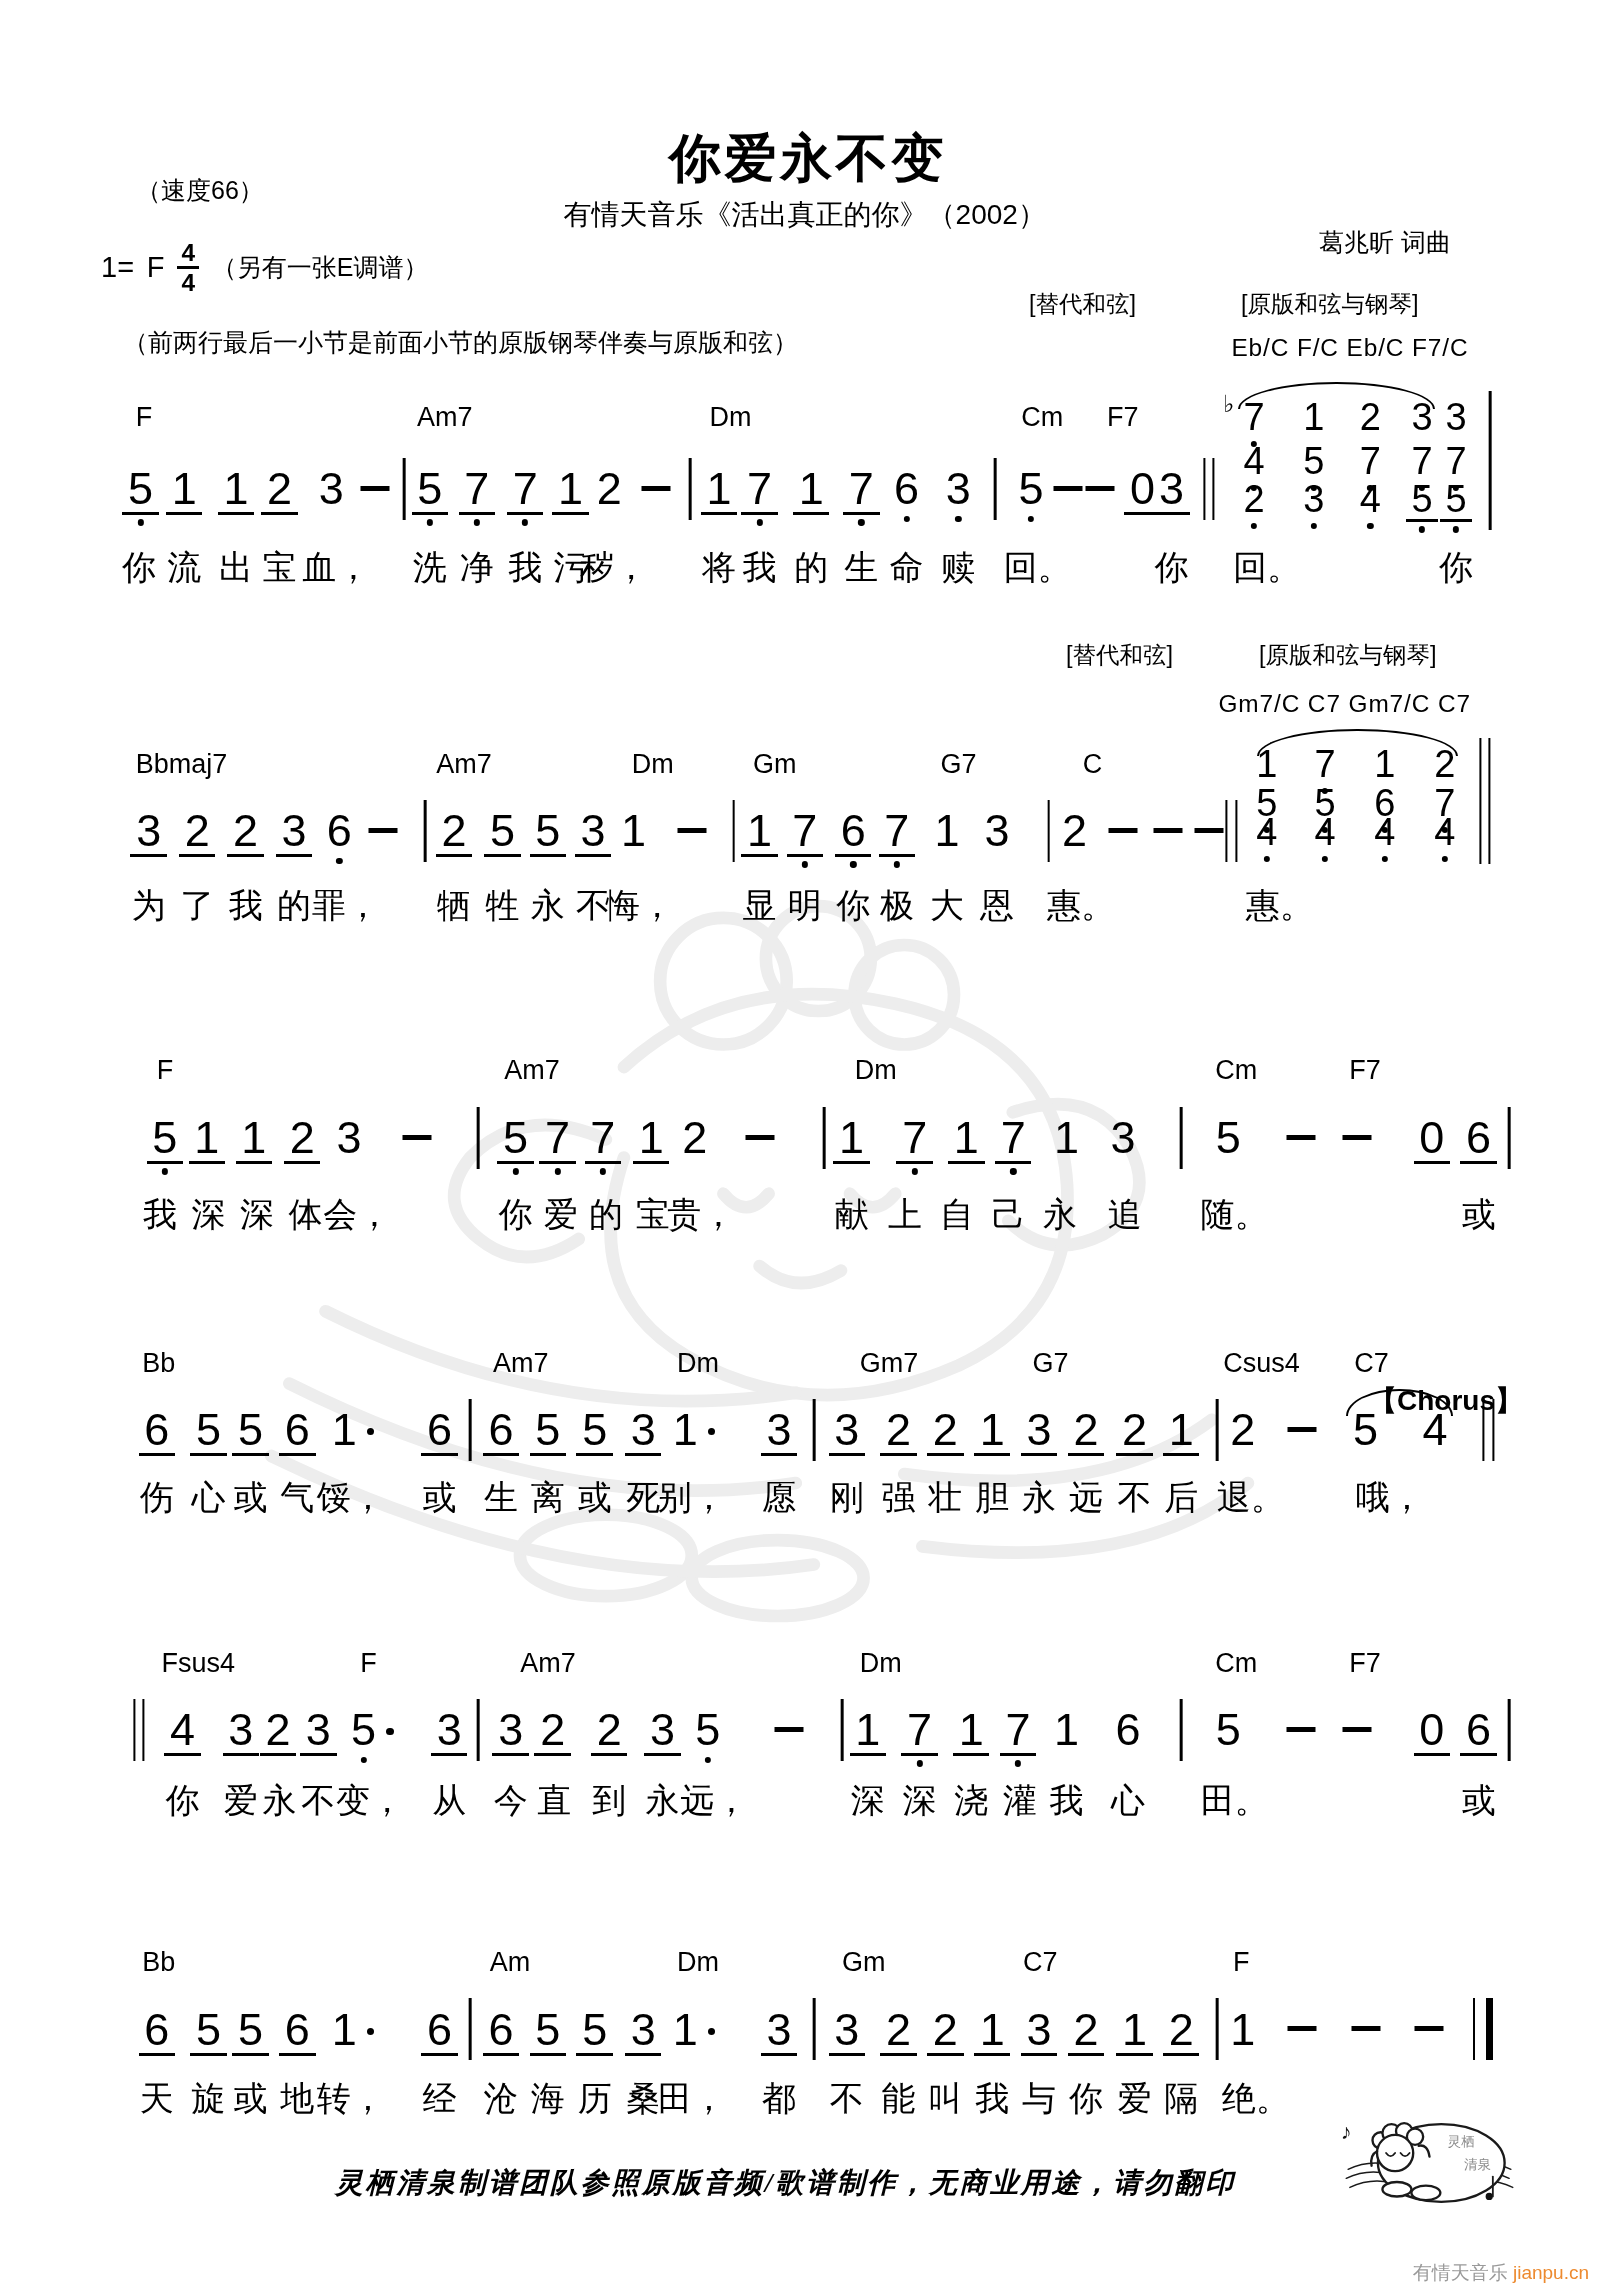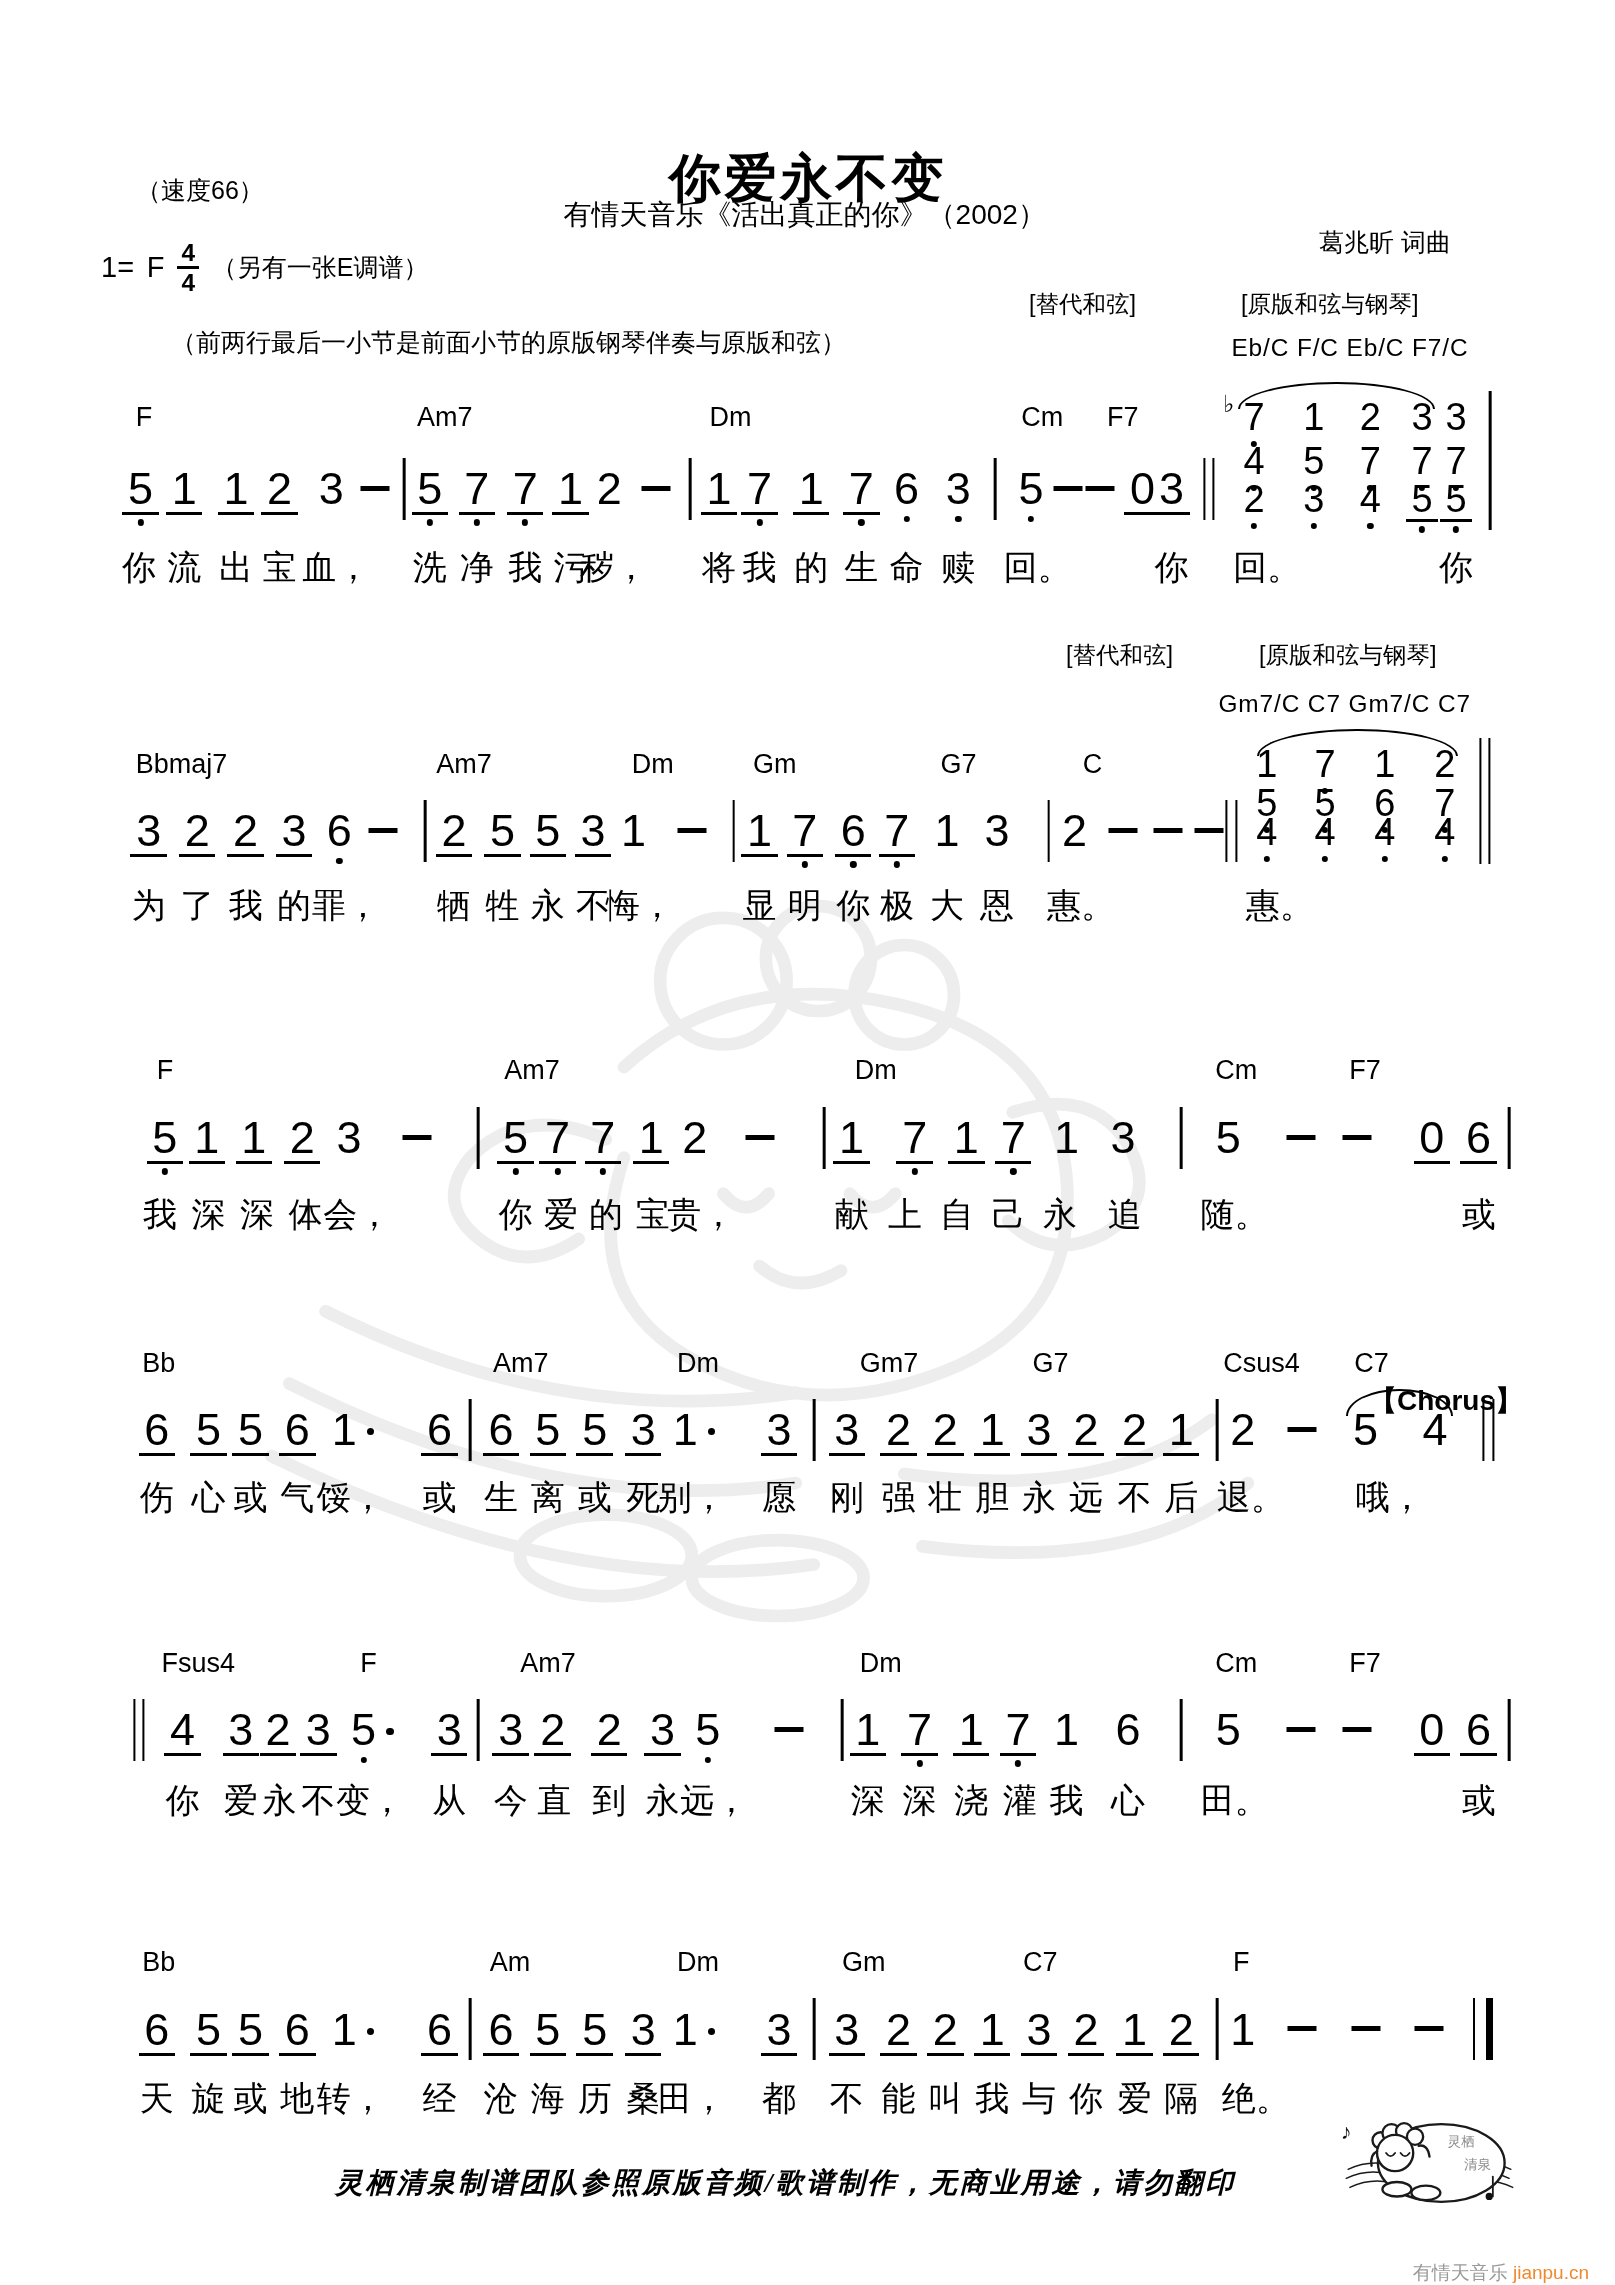--- a/index.html
+++ b/index.html
@@ -5,21 +5,21 @@
 <style>
   html,body{margin:0;padding:0;background:#fff;}
   .page{position:relative;width:1616px;height:2285px;background:#fff;overflow:hidden;
         font-family:"Liberation Sans",sans-serif;color:#000;}
   .abs{position:absolute;white-space:nowrap;}
   .ctr{transform:translateX(-50%);}
   .title{font-size:52px;font-weight:bold;letter-spacing:3.6px;}
   .subtitle{font-size:28px;}
   .credit{font-size:25px;}
   .tempo{font-size:25px;}
-  .hint{font-size:25px;margin-left:48px;}
+  .hint{font-size:25px;}
   .lbl{font-size:23.5px;}
   .slabel{font-size:24.4px;letter-spacing:0.9px;}
   .keyrow{font-size:29px;display:flex;align-items:center;gap:12.7px;}
   .frac{display:inline-flex;flex-direction:column;align-items:center;font-weight:bold;
         font-size:24.4px;line-height:27px;}
   .fbar{width:22px;height:2.7px;background:#000;}
   .chord{position:absolute;font-size:27px;white-space:nowrap;}
   .note{position:absolute;width:40px;text-align:center;font-size:45px;line-height:47px;
         transform:translateX(-50%);}
   .snote{position:absolute;width:36px;text-align:center;font-size:38px;line-height:40px;
@@ -63,21 +63,21 @@
     <ellipse cx="430" cy="790" rx="95" ry="45"></ellipse>
     <ellipse cx="620" cy="815" rx="95" ry="42"></ellipse>
     <path d="M120,520 q260,130 520,90"></path>
     <path d="M80,600 q300,150 560,110"></path>
     <path d="M60,680 q330,160 600,120"></path>
     <path d="M760,700 q220,30 340,-60"></path>
     <path d="M780,780 q240,30 360,-70"></path>
   </svg>
 
   <div class="abs tempo" style="left:136px;top:174px;">（速度66）</div>
-  <div class="abs ctr title" style="left:50%;top:144px;">你爱永不变</div>
+  <div class="abs ctr title" style="left:50%;top:124px;">你爱永不变</div>
   <div class="abs ctr subtitle" style="left:49.8%;top:196px;">有情天音乐《活出真正的你》（2002）</div>
   <div class="abs credit" style="left:1319px;top:226px;">葛兆昕 词曲</div>
 
   <div class="abs keyrow" style="left:101px;top:239px;">
     <span>1=</span>
     <span>F</span>
     <span class="frac">
       <span>4</span>
       <span class="fbar"></span>
       <span>4</span>

